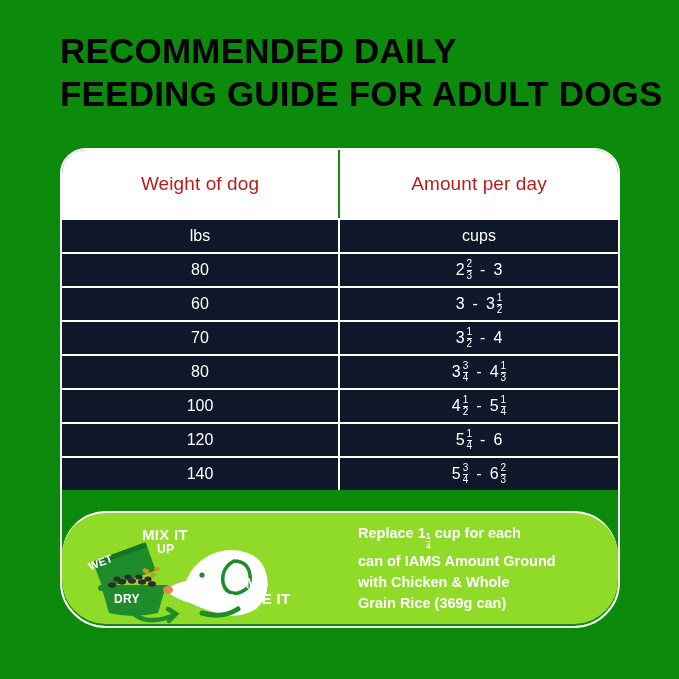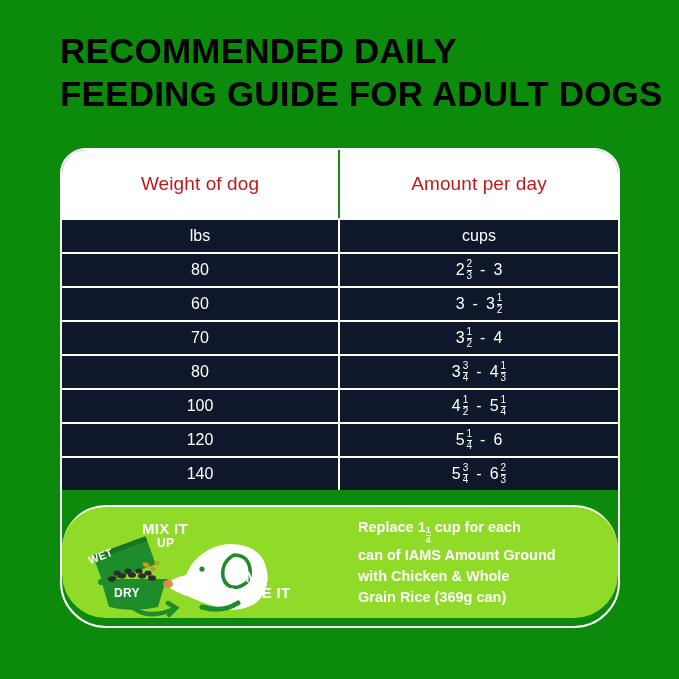--- a/index.html
+++ b/index.html
@@ -74,21 +74,21 @@
     display: inline-flex; flex-direction: column; align-items: center;
     font-size: 10px; line-height: 1.02; position: relative; top: 0px;
   }
   .frac .num { display: block; }
   .frac .den { display: block; border-top: 1.3px solid #ffffff; padding-top: 0px; }
   .dash { padding: 0 3px; }
 
   
   .footer {
     position: absolute;
-    left: 0; right: 0; bottom: 8px;
+    left: 0; right: 0; bottom: 2px;
     height: 113px;
     background: #8fdb27;
     border-radius: 44px 44px 44px 44px;
     border-top: 2px solid #ffffff;
     display: flex;
     overflow: hidden;
     justify-content: center;
   }
   .footer-left {
     flex: 0 0 50%;

